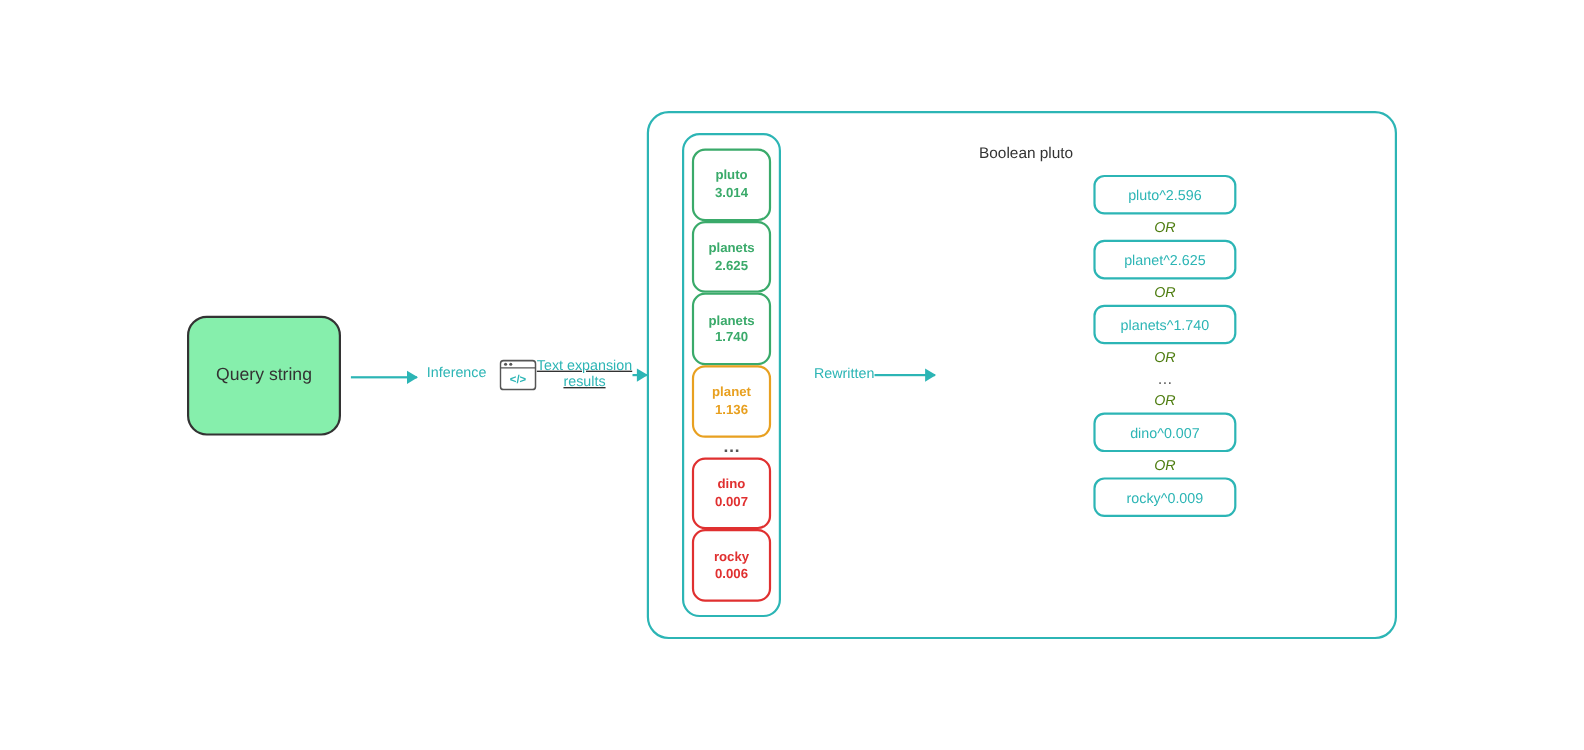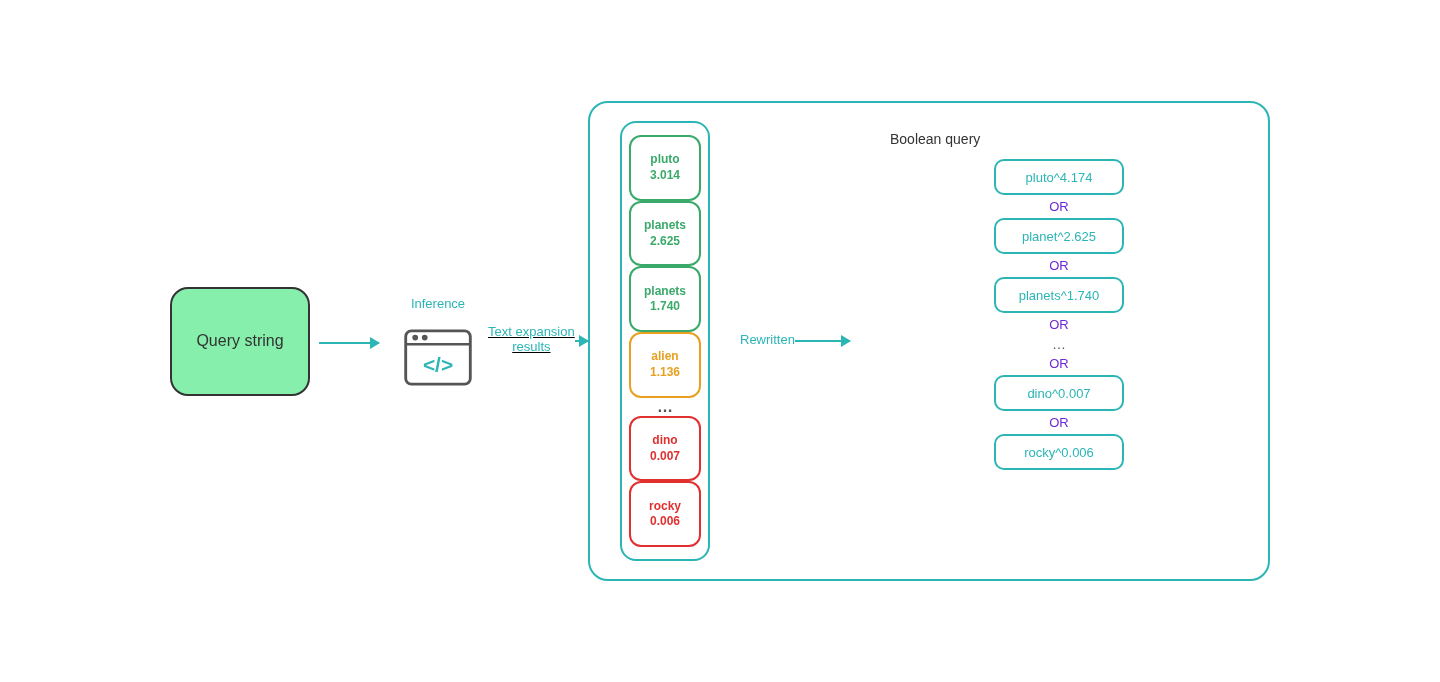--- a/index.html
+++ b/index.html
@@ -48,21 +48,21 @@
       text-align: center;
       margin-bottom: 4px;
     }
 
     
     .inference-box {
       width: 100px;
       height: 90px;
       flex-shrink: 0;
       display: flex;
-      flex-direction: column;
+      flex-direction: row;
       align-items: center;
       justify-content: center;
       position: relative;
       gap: 12px;
     }
 
     .inference-label {
       font-size: 13px;
       color: #2cb5b5;
       margin-bottom: 6px;
@@ -155,22 +155,23 @@
       display: flex;
       align-items: center;
       justify-content: center;
       font-size: 13px;
       color: #2cb5b5;
       margin: 2px 0;
     }
 
     .bool-or {
       font-size: 13px;
-      color: #6d28d9;
+      color: #4d7c0f;
       margin: 2px 0;
+      font-style: italic;
     }
 
     .bool-dots {
       font-size: 14px;
       color: #555;
       margin: 2px 0;
     }
 
   </style>
 </head>
@@ -222,21 +223,21 @@
       </div>
       <div class="result-item green">
         <span>planets</span>
           <span>2.625</span>
       </div>
       <div class="result-item green">
         <span>planets</span>
           <span>1.740</span>
       </div>
       <div class="result-item orange">
-        <span>alien</span>
+        <span>planet</span>
           <span>1.136</span>
       </div>
       <div class="dots-label">…</div>
       <div class="result-item red">
         <span>dino</span>
           <span>0.007</span>
       </div>
       <div class="result-item red">
         <span>rocky</span>
           <span>0.006</span>
@@ -244,29 +245,29 @@
     </div>
 
     <div style="display:flex; flex-direction:row; align-items:center; flex-shrink:0; width:110px; margin:0 10px;">
       <div class="arrow-label">Rewritten</div>
       <div style="width:90px; height:2px; background:#2cb5b5; position:relative;">
         <div style="position:absolute; right:-1px; top:-5px; border-left:10px solid #2cb5b5; border-top:6px solid transparent; border-bottom:6px solid transparent;"></div>
       </div>
     </div>
 
     <div class="boolean-column">
-      <div class="boolean-title">Boolean query</div>
-
-      <div class="bool-item">pluto^4.174</div>
+      <div class="boolean-title">Boolean pluto</div>
+
+      <div class="bool-item">pluto^2.596</div>
       <div class="bool-or">OR</div>
       <div class="bool-item">planet^2.625</div>
       <div class="bool-or">OR</div>
       <div class="bool-item">planets^1.740</div>
       <div class="bool-or">OR</div>
       <div class="bool-dots">…</div>
       <div class="bool-or">OR</div>
       <div class="bool-item">dino^0.007</div>
       <div class="bool-or">OR</div>
-      <div class="bool-item">rocky^0.006</div>
+      <div class="bool-item">rocky^0.009</div>
     </div>
 
   </div>
 </div>
 
 </body></html>

